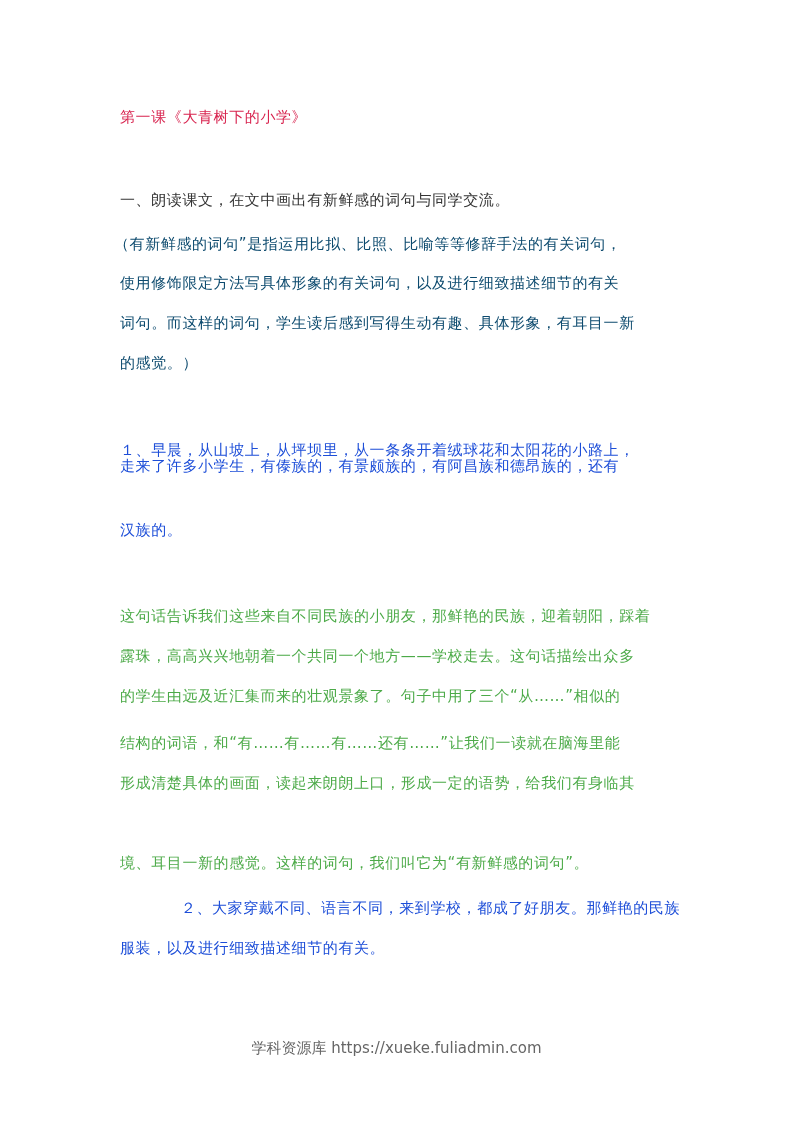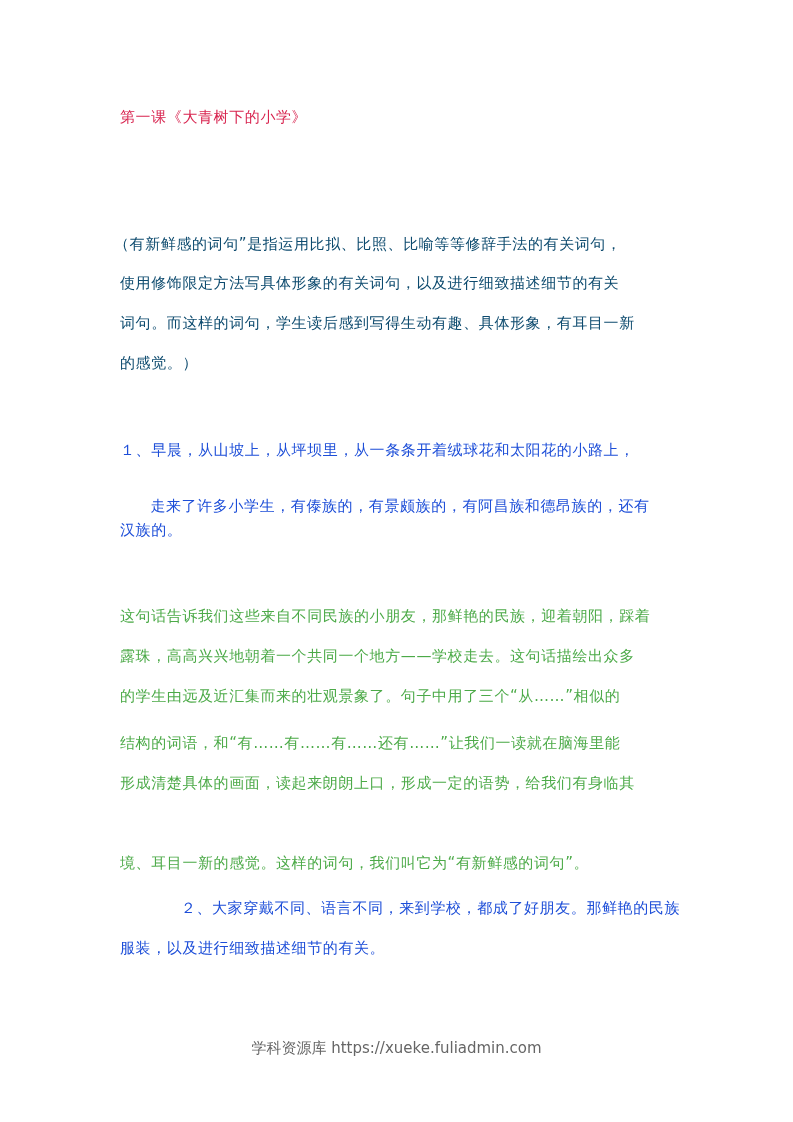--- a/index.html
+++ b/index.html
@@ -45,31 +45,32 @@
       color: #666666;
     }
   </style>
 </head>
 <body>
 
 <div class="page">
 
   <div class="line title" style="top:107px;">第一课《大青树下的小学》</div>
 
+  <div class="line heading" style="top:190px;">一、朗读课文，在文中画出有新鲜感的词句与同学交流。</div>
 
   <div>
     <div class="line blue" style="top:234px; left:114px;">（有新鲜感的词句”是指运用比拟、比照、比喻等等修辞手法的有关词句，</div>
     <div class="line blue" style="top:273px;">使用修饰限定方法写具体形象的有关词句，以及进行细致描述细节的有关</div>
     <div class="line blue" style="top:313px;">词句。而这样的词句，学生读后感到写得生动有趣、具体形象，有耳目一新</div>
     <div class="line blue" style="top:353px;">的感觉。）</div>
   </div>
 
   <div>
     <div class="line dark" style="top:440px;">１、早晨，从山坡上，从坪坝里，从一条条开着绒球花和太阳花的小路上，</div>
-    <div class="line dark" style="top:496px;text-align:center;">走来了许多小学生，有傣族的，有景颇族的，有阿昌族和德昂族的，还有</div>
+    <div class="line dark" style="top:456px;">走来了许多小学生，有傣族的，有景颇族的，有阿昌族和德昂族的，还有</div>
     <div class="line dark" style="top:520px;">汉族的。</div>
   </div>
 
   <div>
     <div class="line green" style="top:606px;">这句话告诉我们这些来自不同民族的小朋友，那鲜艳的民族，迎着朝阳，踩着</div>
     <div class="line green" style="top:646px;">露珠，高高兴兴地朝着一个共同一个地方——学校走去。这句话描绘出众多</div>
     <div class="line green" style="top:686px;">的学生由远及近汇集而来的壮观景象了。句子中用了三个“从……”相似的</div>
     <div class="line green" style="top:733px;">结构的词语，和“有……有……有……还有……”让我们一读就在脑海里能</div>
     <div class="line green" style="top:773px;">形成清楚具体的画面，读起来朗朗上口，形成一定的语势，给我们有身临其</div>
     <div class="line green" style="top:813px;margin-top:40px;">境、耳目一新的感觉。这样的词句，我们叫它为“有新鲜感的词句”。</div>

